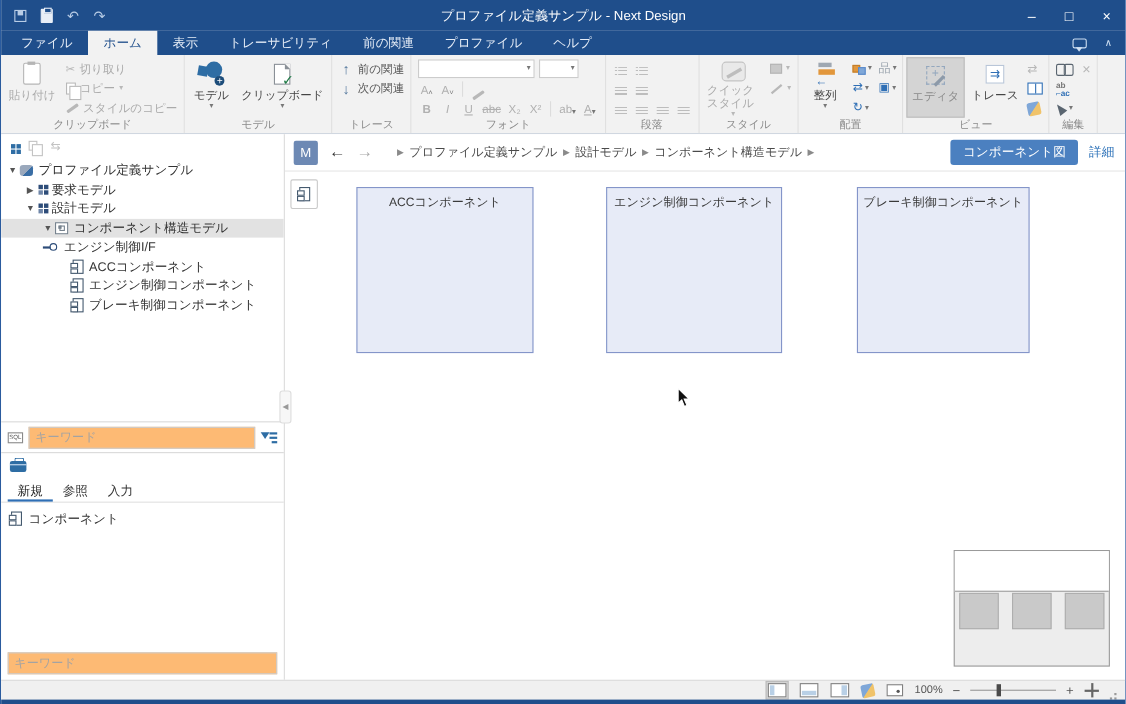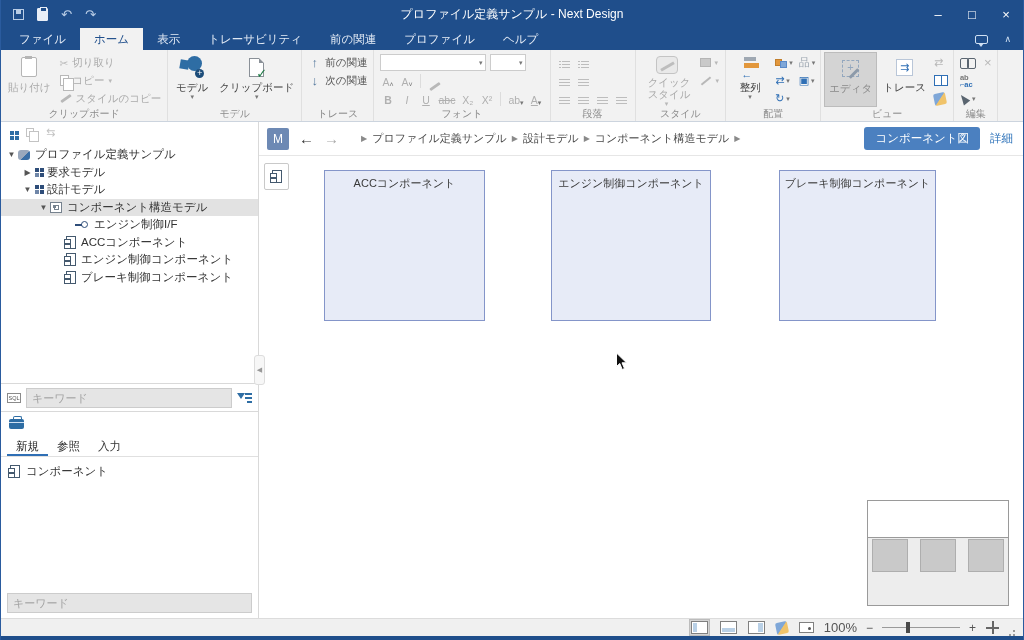--- a/index.html
+++ b/index.html
@@ -28,21 +28,21 @@
   .bubble { width:13px; height:9px; border:1px solid #cfe0f3; border-radius:2px; position:relative; }
   .bubble::after { content:""; position:absolute; left:2px; bottom:-4px; border-left:3px solid transparent; border-right:3px solid transparent; border-top:4px solid #cfe0f3; }
   .chev-up { color:#cfe0f3; font-size:9px; }
   
   .ribbon { height:72px; background:#f2f2f2; border-bottom:1px solid #ccd4de; display:flex; }
   .rgroup { display:flex; flex-direction:column; border-right:1px solid #e0e0e0; padding:2px 3px 0 3px; }
   .rgc { flex:1; display:flex; align-items:flex-start; gap:2px; }
   .rgl { height:14px; line-height:14px; text-align:center; color:#8b8b8b; font-size:10px; }
   .bigbtn { display:flex; flex-direction:column; align-items:center; padding:3px 4px 0; min-width:42px; height:55px; }
   .bicon { height:24px; display:flex; align-items:center; justify-content:center; margin-bottom:2px; }
-  .blabel { font-size:10.5px; line-height:12px; text-align:right; color:#444; white-space:nowrap; }
+  .blabel { font-size:10.5px; line-height:12px; text-align:left; color:#444; white-space:nowrap; }
   .caret { font-size:7px; color:#777; line-height:1; }
   .smallcol { display:flex; flex-direction:column; gap:1px; padding-top:2px; }
   .smallrow { display:flex; align-items:center; gap:4px; height:17px; padding:0 3px; font-size:10.5px; color:#555; white-space:nowrap; }
   .disabled, .disabled .blabel, .disabled.smallrow { color:#aaa !important; }
   .disabled .ic, .disabled .caret { color:#b8b8b8 !important; }
   
   .clip-ic { width:16px; height:20px; border:1px solid #b5b5b5; border-radius:2px; background:#fff; position:relative; }
   .clip-ic::before { content:""; position:absolute; top:-2px; left:3px; width:7px; height:3px; background:#b5b5b5; }
   .copy-ic { width:9px; height:11px; border:1px solid #b8b8b8; background:#fff; position:relative; }
   .copy-ic::after { content:""; position:absolute; left:2px; top:2px; width:9px; height:11px; border:1px solid #b8b8b8; background:#fff; }
@@ -111,21 +111,21 @@
   .diag-ic::before { content:""; position:absolute; left:2px; top:2px; width:3px; height:3px; background:#76828e; }
   .diag-ic::after { content:""; position:absolute; right:2px; bottom:2px; width:3px; height:3px; border:1px solid #76828e; }
   .if-ic { width:14px; height:9px; position:relative; }
   .if-ic::before { content:""; position:absolute; left:0; top:4px; width:7px; height:2px; background:#2e4d79; }
   .if-ic::after { content:""; position:absolute; right:1px; top:1px; width:5px; height:5px; border:1.5px solid #2e4d79; border-radius:50%; }
   .comp-ic { width:10px; height:13px; border:1px solid #44596e; background:#fff; position:relative; flex:none; }
   .comp-ic::before, .comp-ic::after { content:""; position:absolute; left:-3px; width:5px; height:3px; border:1px solid #44596e; background:#fff; }
   .comp-ic::before { top:2px; } .comp-ic::after { top:7px; }
   .searchbar { height:28px; display:flex; align-items:center; gap:5px; padding:0 6px; border-top:1px solid #d9d9d9; }
   .sql-ic { width:14px; height:10px; border:1px solid #8a8a8a; font-size:5.5px; line-height:9px; text-align:center; color:#555; letter-spacing:0; }
-  input.kw { flex:1; height:20px; border:1px solid #ccc; padding:0 5px; font-size:11px; color:#555; background:#e5e5e5; outline:none; }
+  input.kw { flex:1; height:20px; border:1px solid #ccc; padding:0 5px; font-size:11px; color:#555; background:#fdba74; outline:none; }
   input.kw::placeholder { color:#a3a3a3; }
   .filter-ic { position:relative; width:15px; height:12px; }
   .filter-ic::before { content:""; position:absolute; left:0; top:1px; border-left:4px solid transparent; border-right:4px solid transparent; border-top:6px solid #2e6da4; }
   .filter-ic i { position:absolute; right:0; display:block; width:7px; height:2px; background:#2e6da4; }
   .filter-ic i:nth-child(1){ top:1px; } .filter-ic i:nth-child(2){ top:5px; } .filter-ic i:nth-child(3){ top:9px; width:5px; }
   .tb-head { height:24px; display:flex; align-items:center; padding:0 8px; border-top:1px solid #d9d9d9; }
   .toolbox-ic { width:15px; height:10px; background:#2e6da4; border-radius:2px; position:relative; }
   .toolbox-ic::before { content:""; position:absolute; top:-3px; left:4px; width:7px; height:3px; border:1.5px solid #2e6da4; border-bottom:none; border-radius:2px 2px 0 0; }
   .toolbox-ic::after { content:""; position:absolute; top:3px; left:0; right:0; height:1px; background:#cfe0f3; }
   .tb-tabs { display:flex; padding:0 6px; height:22px; border-bottom:1px solid #e0e0e0; }
@@ -158,21 +158,21 @@
   .statusbar { position:absolute; left:0; right:0; bottom:0; height:22px; background:#f0f0f0; border-top:1px solid #dcdcdc; display:flex; align-items:center; justify-content:flex-end; gap:9px; padding:0 8px 4px; }
   .statusbar::after { content:""; position:absolute; left:0; right:0; bottom:0; height:4px; background:#1f4e8b; }
   .sbtn { display:flex; align-items:center; justify-content:center; padding:1px; }
   .pane { width:17px; height:13px; border:1px solid #808080; background:#fff; position:relative; }
   .pane .f { position:absolute; background:#b9d0e6; }
   .pane.p1 .f { left:1px; top:1px; bottom:1px; width:4px; }
   .pane.p2 .f { left:1px; right:1px; bottom:1px; height:4px; }
   .pane.p3 .f { right:1px; top:1px; bottom:1px; width:5px; }
   .mon { width:15px; height:11px; border:1px solid #808080; position:relative; background:#fff; }
   .mon::after { content:""; position:absolute; right:2px; bottom:2px; width:3px; height:3px; background:#555; border-radius:50%; }
-  .zoomtxt { color:#555; font-size:13px; }
+  .zoomtxt { color:#555; font-size:10px; }
   .zminus, .zplus { color:#555; font-size:12px; }
   .track { width:78px; height:1px; background:#9a9a9a; position:relative; }
   .thumb { position:absolute; left:24px; top:-5px; width:4px; height:11px; background:#4a4a4a; }
   .pan-ic { position:relative; width:13px; height:13px; }
   .pan-ic::before { content:""; position:absolute; left:0; right:0; top:6px; height:1.5px; background:#666; }
   .pan-ic::after { content:""; position:absolute; top:0; bottom:0; left:6px; width:1.5px; background:#666; }
   .grip { width:2px; height:2px; background:#9a9a9a; box-shadow:-4px 4px 0 #9a9a9a, 0 4px 0 #9a9a9a, -4px 8px 0 #9a9a9a, 0 8px 0 #9a9a9a, 0 0 0 #9a9a9a; margin-left:4px; margin-bottom:-6px; }
 </style>
 </head>
 <body>
@@ -517,21 +517,21 @@
       <div class="trow" style="padding-left:20px;">
         <span class="exp">▼</span>
         <span class="ti mblocks"></span>
         <span>設計モデル</span>
       </div>
       <div class="trow selected" style="padding-left:36px;">
         <span class="exp">▼</span>
         <span class="ti diag-ic"></span>
         <span>コンポーネント構造モデル</span>
       </div>
-      <div class="trow" style="padding-left:74px;">
+      <div class="trow" style="padding-left:38px;">
         <span class="ti if-ic"></span>
         <span>エンジン制御I/F</span>
       </div>
       <div class="trow" style="padding-left:65px;">
         <span class="ti comp-ic"></span>
         <span>ACCコンポーネント</span>
       </div>
       <div class="trow" style="padding-left:65px;">
         <span class="ti comp-ic"></span>
         <span>エンジン制御コンポーネント</span>

